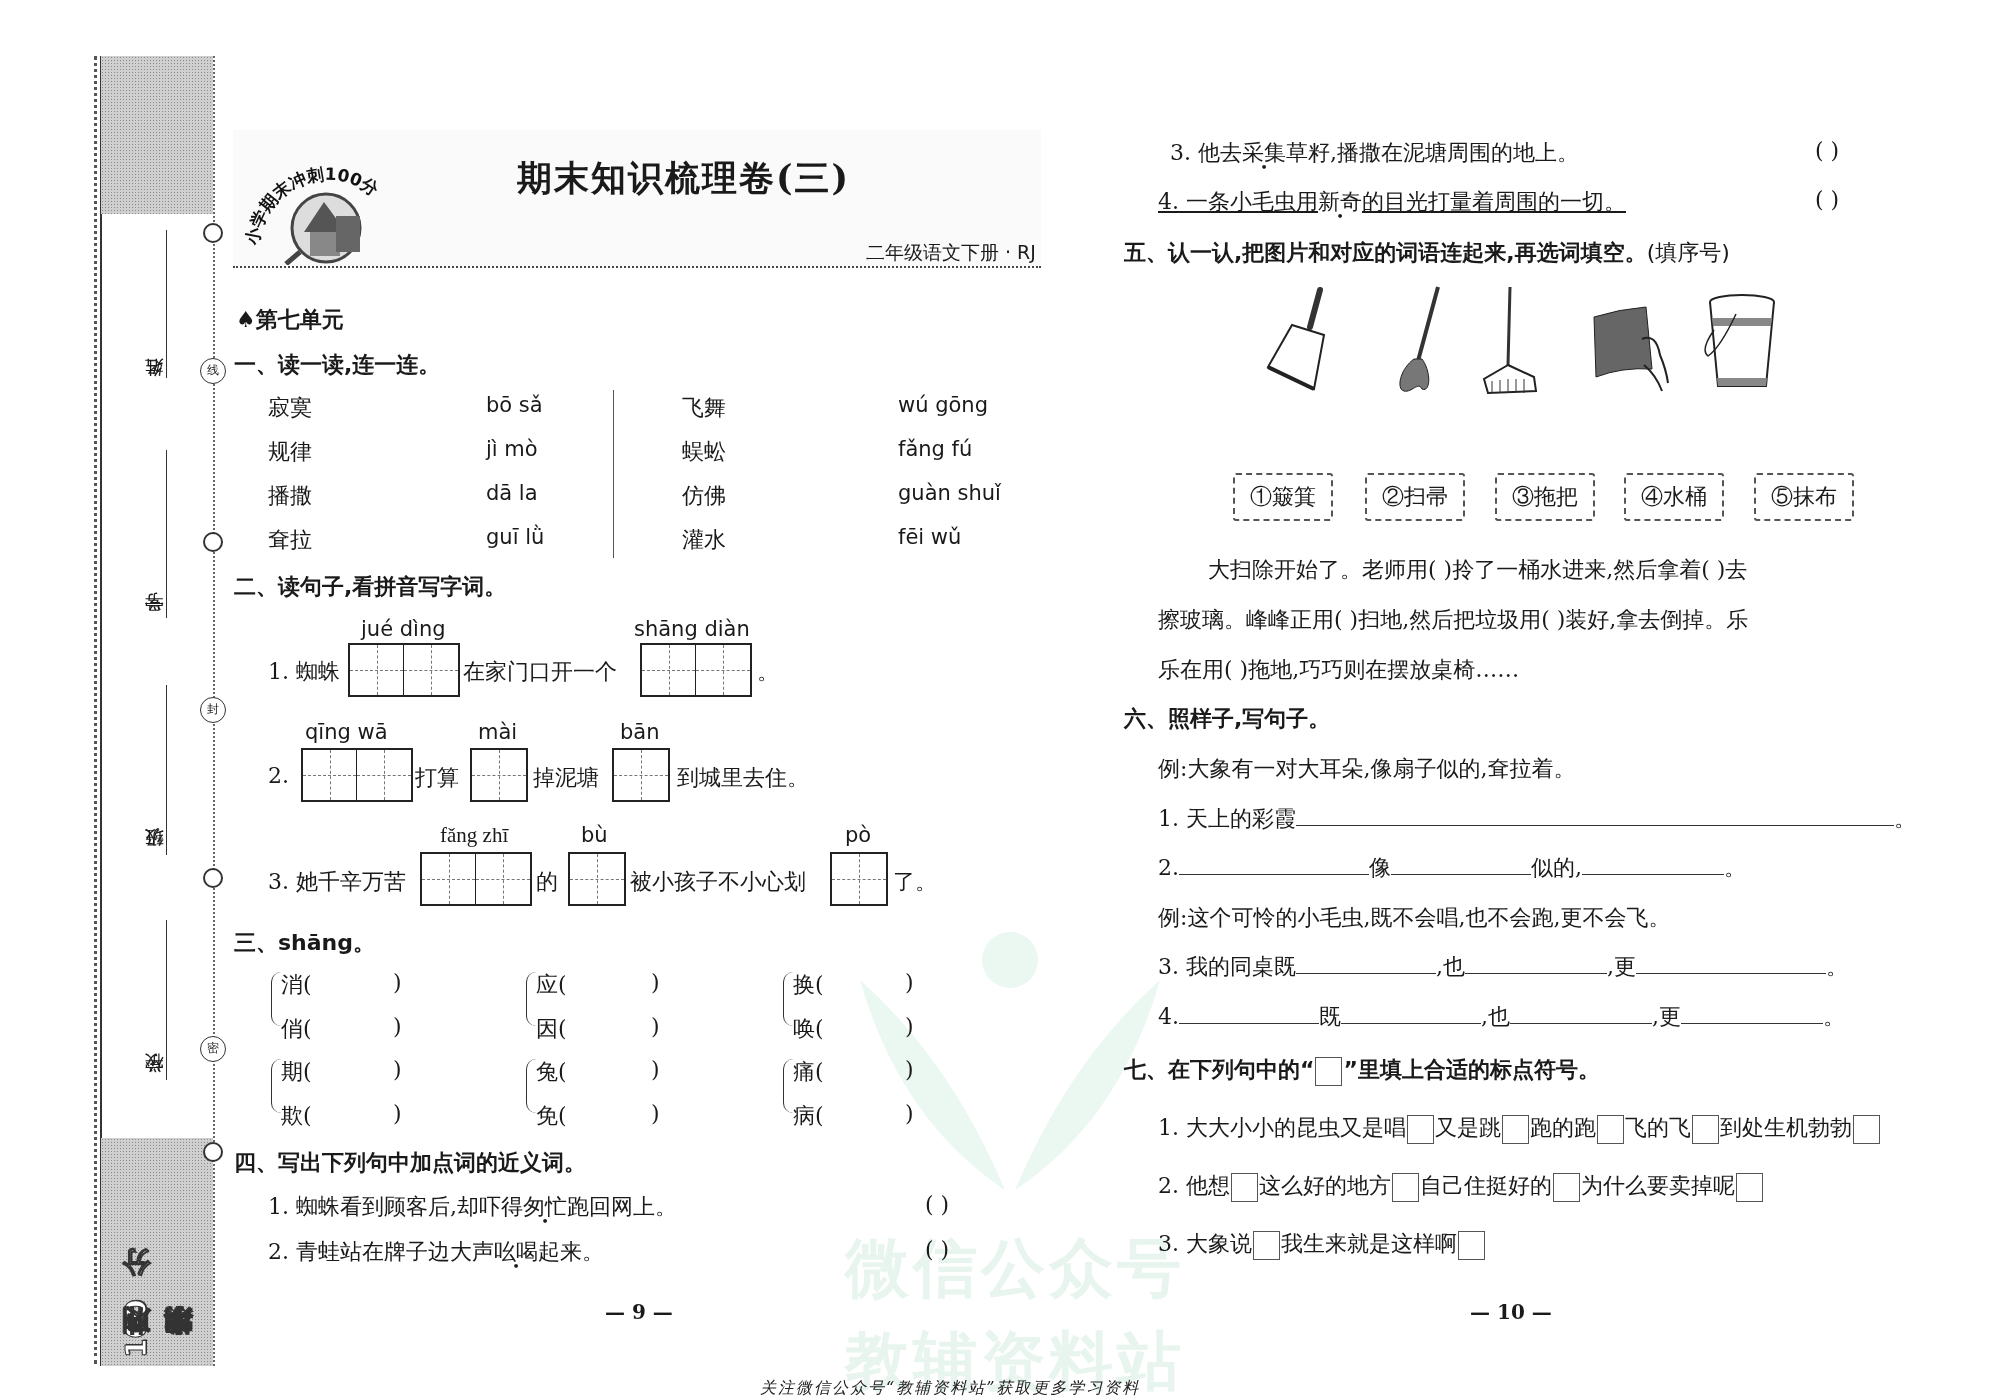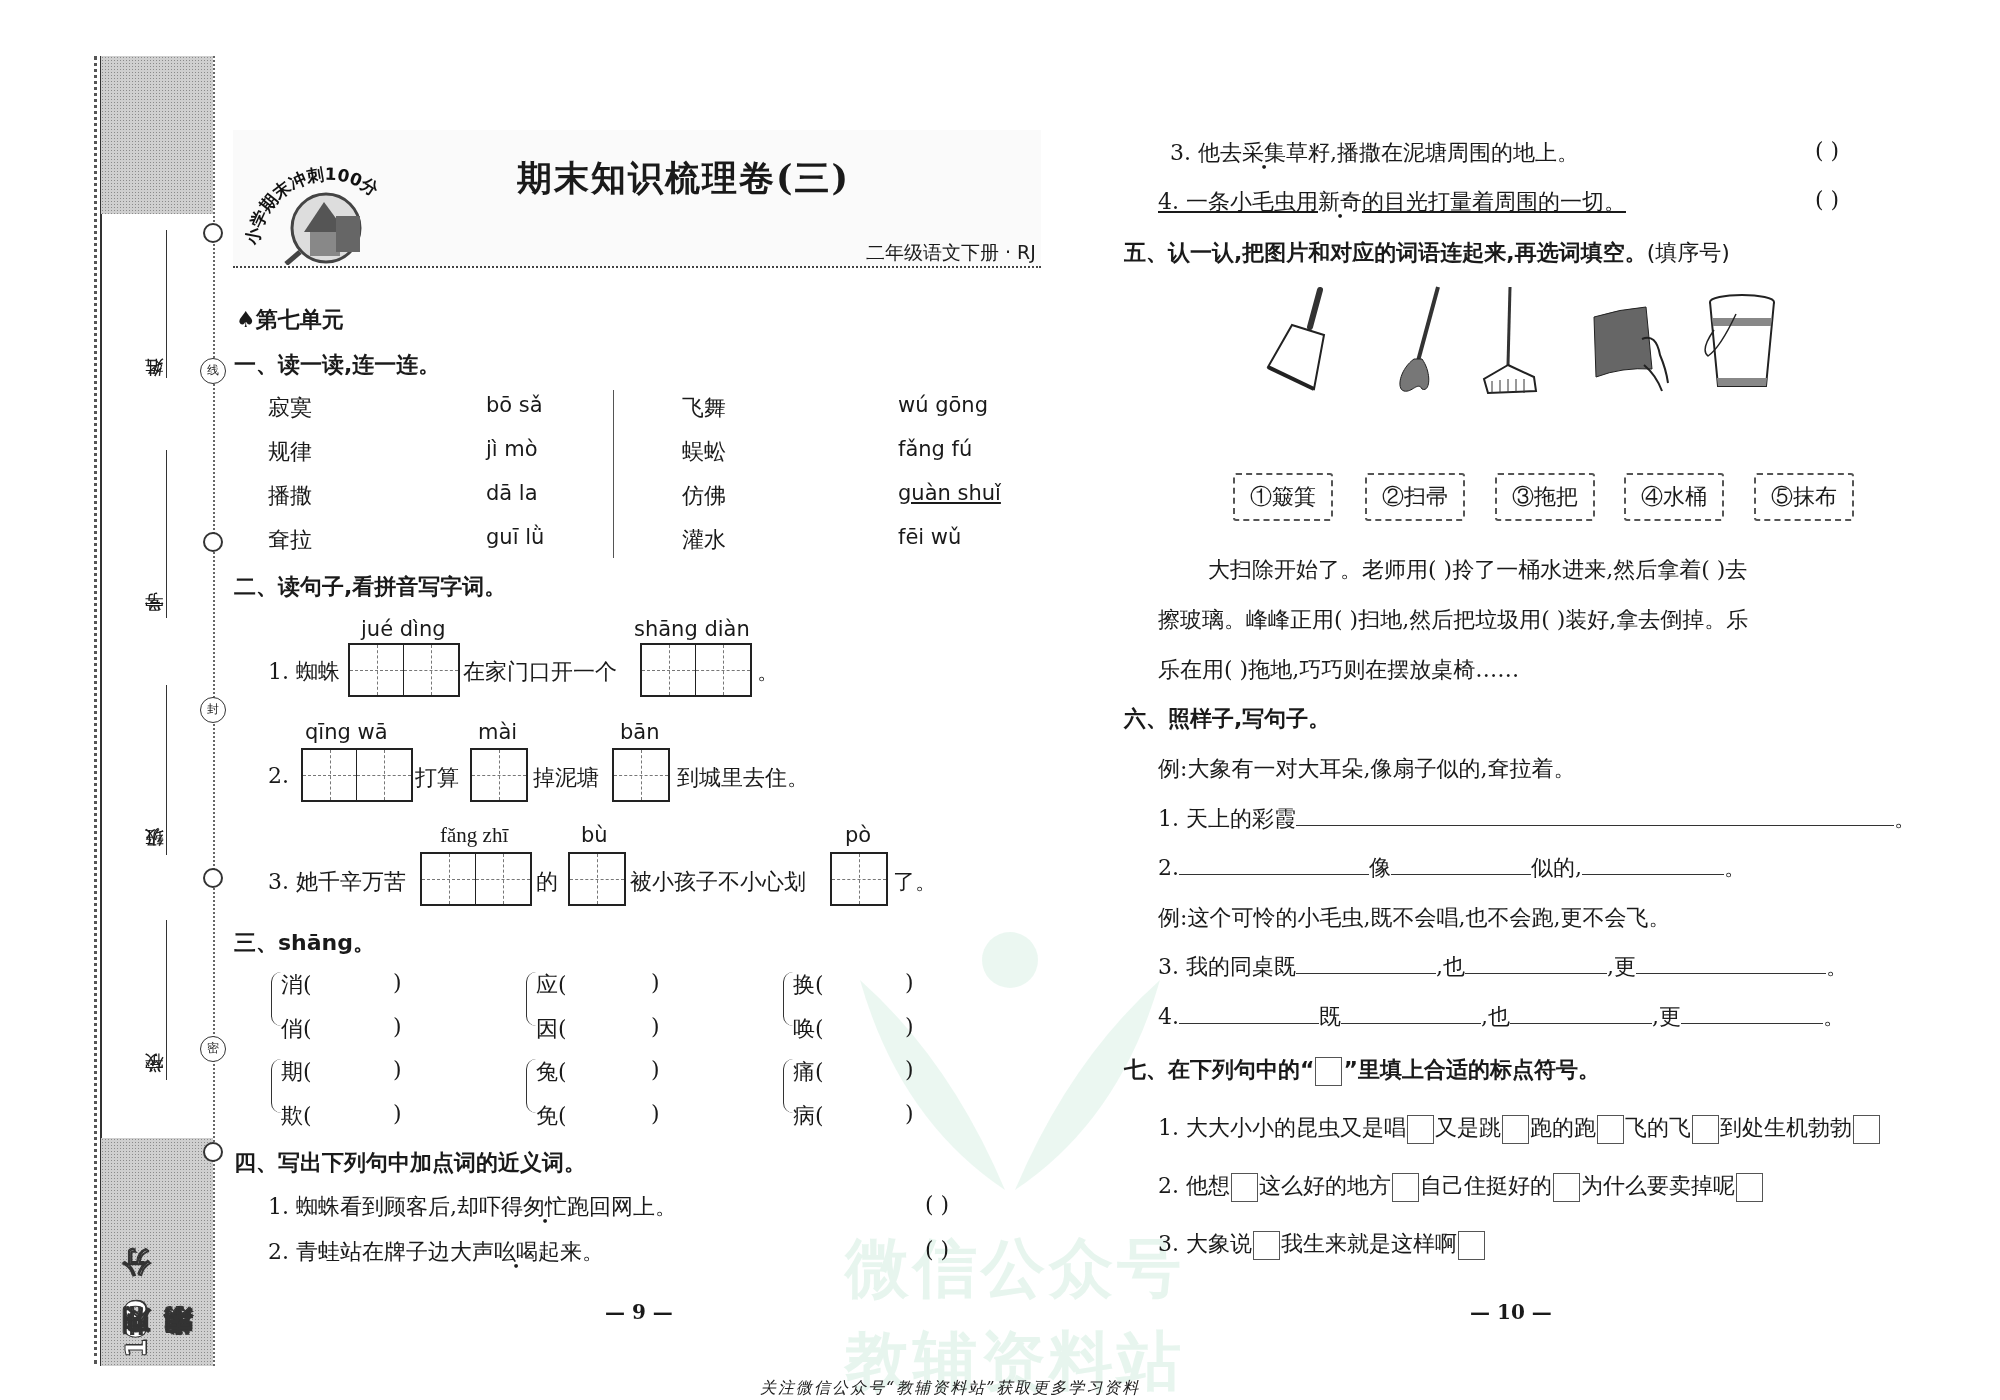--- a/index.html
+++ b/index.html
@@ -130,21 +130,21 @@
 <div class="pinyin" style="left:486px; top:437px;">jì mò</div>
 <div class="pinyin" style="left:486px; top:481px;">dā la</div>
 <div class="pinyin" style="left:486px; top:525px;">guī lǜ</div>
 <div class="vsep"></div>
 <div class="txt" style="left:682px; top:393px;">飞舞</div>
 <div class="txt" style="left:682px; top:437px;">蜈蚣</div>
 <div class="txt" style="left:682px; top:481px;">仿佛</div>
 <div class="txt" style="left:682px; top:525px;">灌水</div>
 <div class="pinyin" style="left:898px; top:393px;">wú gōng</div>
 <div class="pinyin" style="left:898px; top:437px;">fǎng fú</div>
-<div class="pinyin" style="left:898px; top:481px;text-decoration:underline;">guàn shuǐ</div>
+<div class="pinyin" style="left:898px; top:481px;">guàn shuǐ</div>
 <div class="pinyin" style="left:898px; top:525px;">fēi wǔ</div>
 
 <div class="sec-head" style="left:234px; top:572px;">二、读句子,看拼音写字词。</div>
 <div class="pinyin" style="left:361px; top:617px;">jué  dìng</div>
 <div class="pinyin" style="left:634px; top:617px;">shāng diàn</div>
 <div class="txt" style="left:268px; top:657px;">1. 蜘蛛</div>
 <div class="grid" style="left:348px; top:643px;">
     <div class="cell"></div>
     <div class="cell"></div>
   </div>

